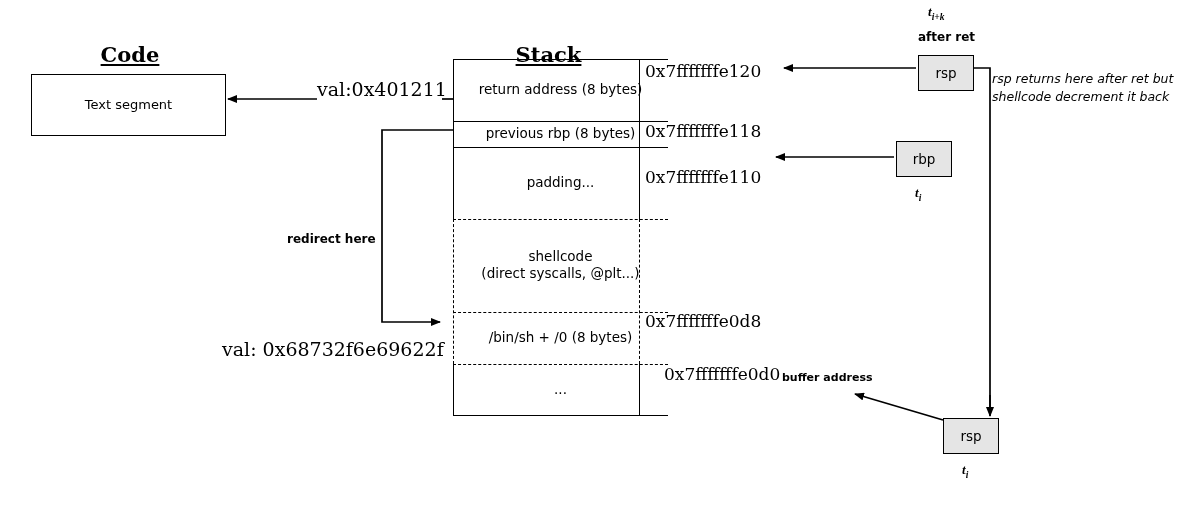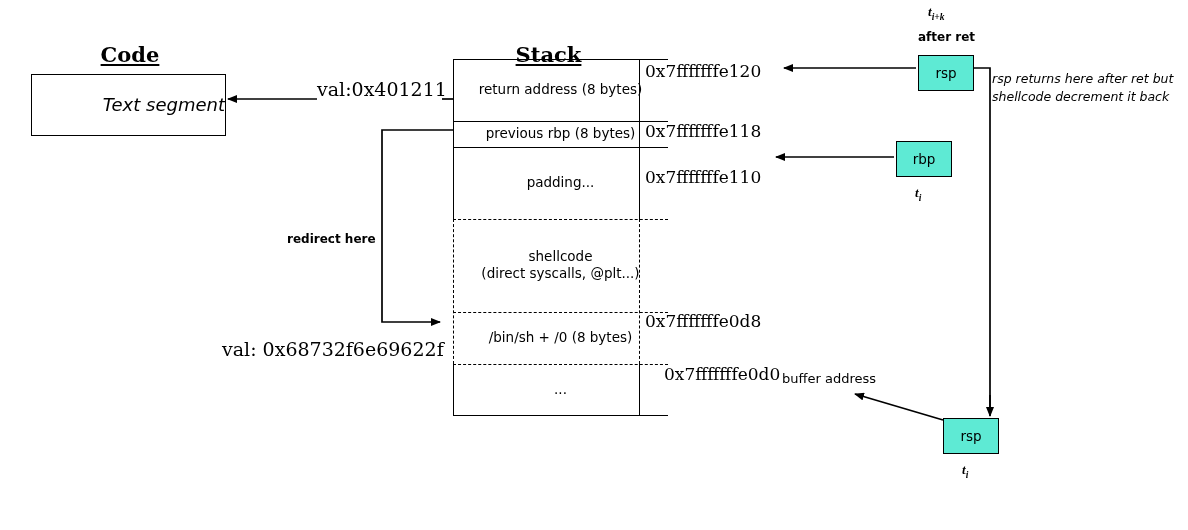--- a/index.html
+++ b/index.html
@@ -18,25 +18,24 @@
 
   
   .box{
     border:1.6px solid #000;
     background:#fff;
     box-sizing:border-box;
   }
   .box-label{
     position:absolute;left:0;right:0;top:50%;
     transform:translateY(-50%);
-    text-align:right;
-    font-size:18px;
+    text-align:center;
+    font-size:13px;
     line-height:1.25;
     font-family:"DejaVu Sans",sans-serif;
-    font-style:italic;
   }
 
   
   .cell{
     position:absolute;left:0;right:0;
     box-sizing:border-box;
   }
   .cell-text{
     position:absolute;left:0;right:0;top:50%;
     transform:translateY(-50%);
@@ -49,43 +48,44 @@
   .hr-dashed{position:absolute;left:0;right:0;height:0;border-top:1.5px dashed #000;}
   .vr-dashed{position:absolute;top:0;bottom:0;width:0;border-left:1.5px dashed #000;}
   .vr-solid{position:absolute;top:0;bottom:0;width:0;border-left:1.6px solid #000;}
 
   
   .addr{
     font-family:"DejaVu Serif",serif;
     font-size:17px;white-space:nowrap;
   }
   .note-small{
-    font-size:13px;white-space:nowrap;
+    font-size:11px;white-space:nowrap;
     font-family:"DejaVu Sans",sans-serif;
+    font-weight:bold;
   }
   .val-label{
     font-family:"DejaVu Serif",serif;
     font-size:19px;white-space:nowrap;
   }
   .bold-note{
     font-weight:bold;font-size:12px;white-space:nowrap;
     font-family:"DejaVu Sans",sans-serif;
   }
   .ital-note{
     font-style:italic;font-size:12.5px;
     line-height:1.45;white-space:pre-line;
     font-family:"DejaVu Sans",sans-serif;
   }
   .tlabel{
     font-family:Liberation Serif, serif;
     font-style:italic;font-weight:bold;font-size:13px;
     white-space:nowrap;
   }
   .reg-box{
-    border:1.6px solid #000;background:#5eead4;box-sizing:border-box;
+    border:1.6px solid #000;background:#e5e5e5;box-sizing:border-box;
     display:flex;align-items:center;justify-content:center;
     font-size:13.5px;font-family:"DejaVu Sans",sans-serif;
   }
   svg.overlay{position:absolute;left:0;top:0;width:1188px;height:530px;pointer-events:none;}
 </style>
 </head>
 <body>
 
 <div id="root">
 

